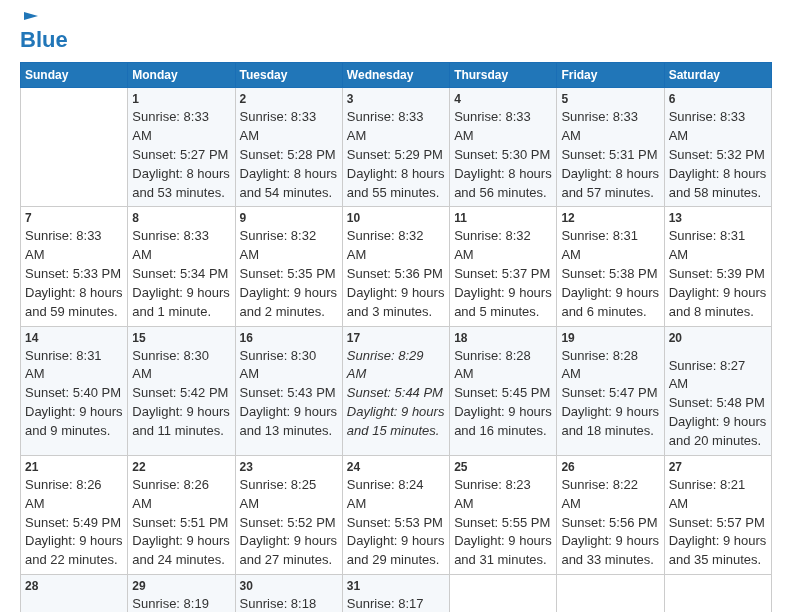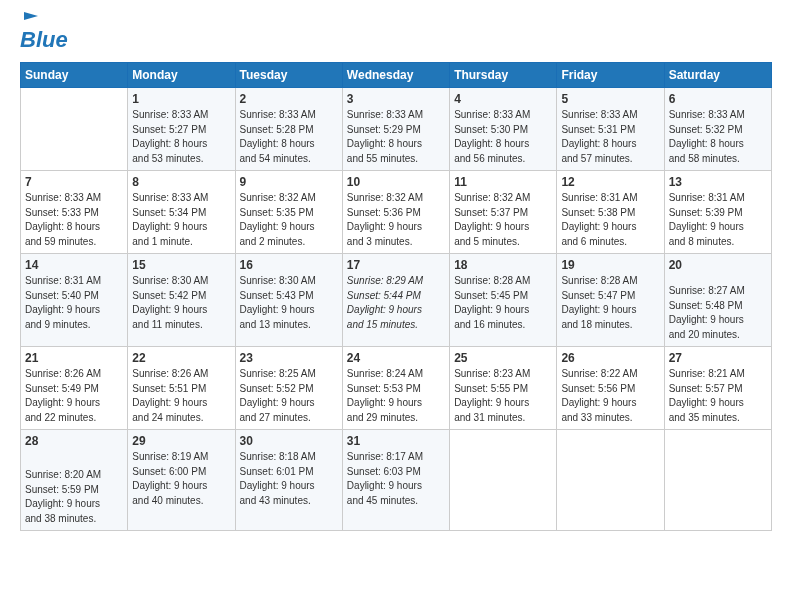--- a/index.html
+++ b/index.html
@@ -78,41 +78,41 @@
     tbody tr:nth-child(even) td {
       background-color: #fff;
     }
     .day-number {
       font-size: 12px;
       font-weight: bold;
       display: block;
       margin-bottom: 2px;
     }
     .day-info {
-      font-size: 10px;
+      font-size: 13px;
       line-height: 1.45;
       color: #333;
     }
     .empty-cell {
       background: #fff !important;
     }
   </style>
 </head>
 <body>
 
 <div class="page">
   <div class="header">
     <div class="logo">
       <div>
         <div style="display:flex;align-items:center;">
           <svg class="logo-icon" viewBox="0 0 18 18" xmlns="http://www.w3.org/2000/svg">
             <polygon points="2,2 16,6 2,10" fill="#2176b8"></polygon>
           </svg>
         </div>
-        <div style="display:flex;align-items:center;font-style:italic;">
+        <div style="display:flex;align-items:center;">
           <span class="logo-text" style="color:#2176b8;">Blue</span>
         </div>
       </div>
     </div>
     <div class="title-block">
       <div class="month-title"></div>
       <div class="location"></div>
     </div>
   </div>
 

